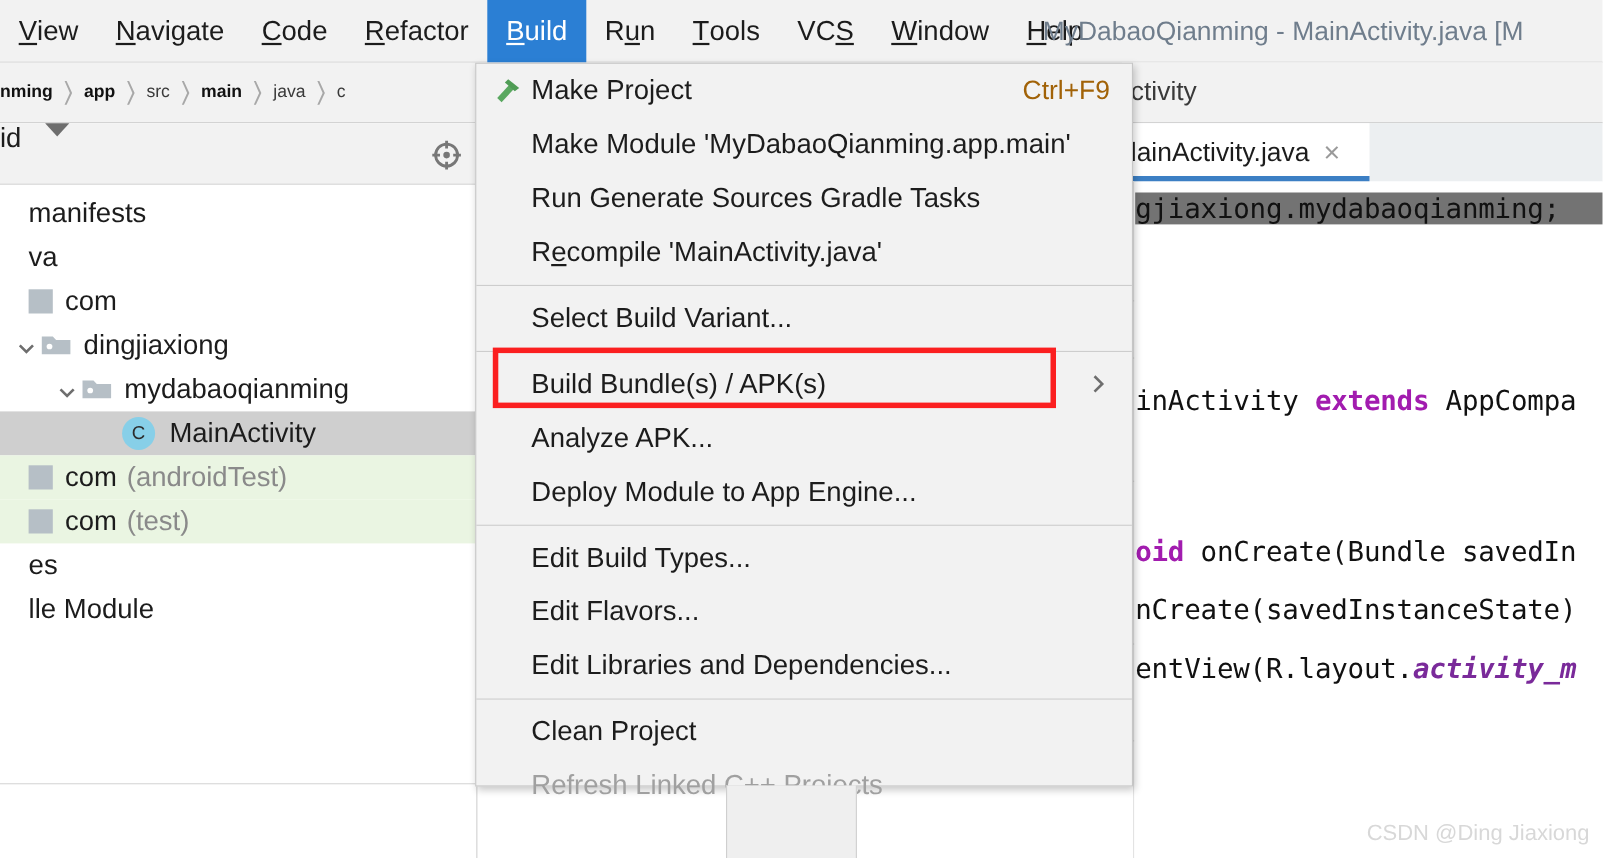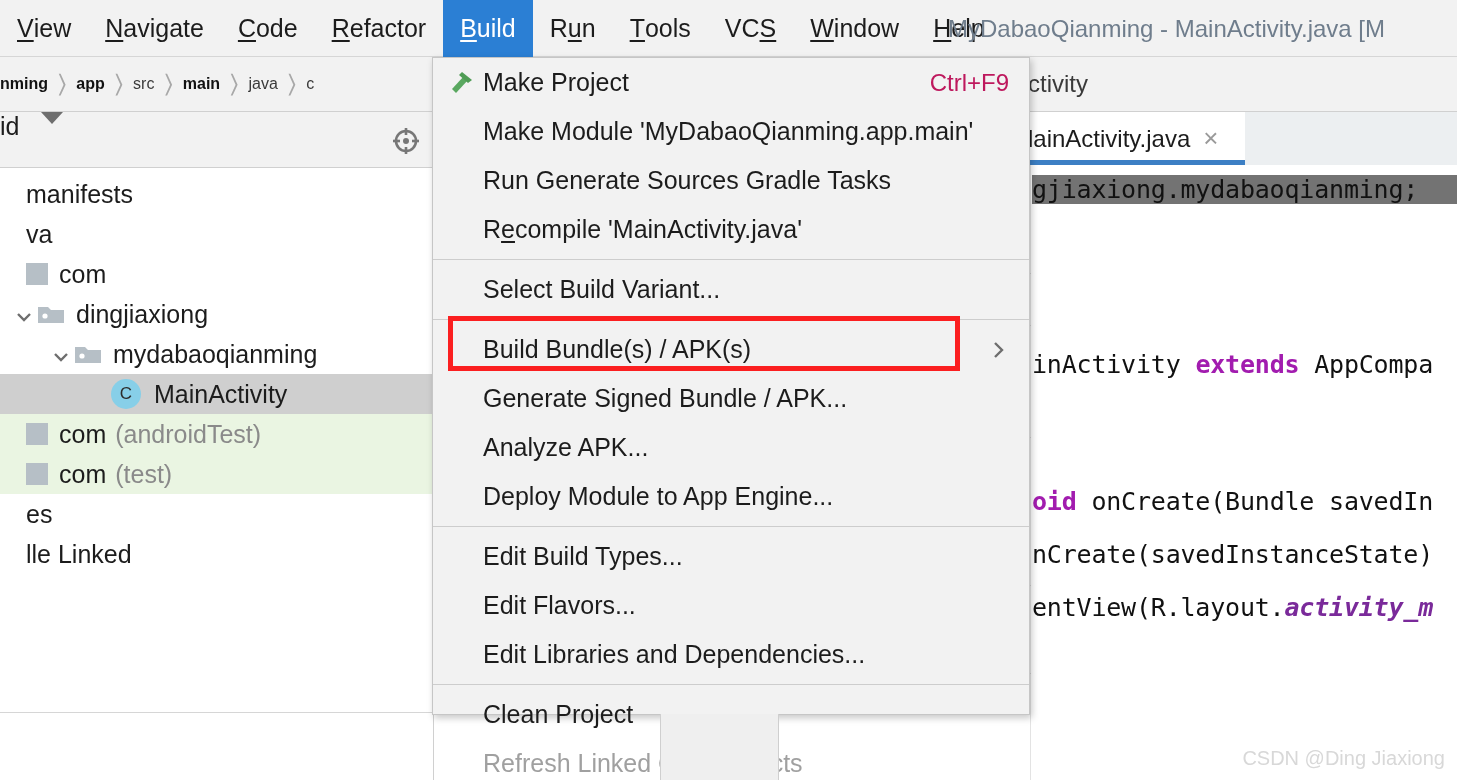--- a/index.html
+++ b/index.html
@@ -125,21 +125,21 @@
     background: #f2f2f2; border: 1px solid #c6c6c6;
     box-shadow: 2px 3px 7px rgba(0,0,0,0.22);
   }
   .mi {
     position: relative; height: 49px; display: flex; align-items: center;
     font-size: 25px; color: #1c1c1c; padding-left: 50px; white-space: nowrap;
   }
   .mi.disabled { color: #a0a0a0; }
   .mi .mn { text-decoration: underline; text-underline-offset: 3px; }
   .mi-shortcut {
-    position: absolute; right: 20px; font-size: 24px; color: #be185d;
+    position: absolute; right: 20px; font-size: 24px; color: #a16207;
   }
   .mi-arrow { position: absolute; right: 20px; top: 13px; }
   .mi-icon { position: absolute; left: 13px; top: 9px; width: 30px; height: 30px; }
   .mi-sep { height: 1px; background: #cdcdcd; margin: 5px 0; }
 
   .redbox {
     position: absolute; left: 448px; top: 316px; width: 512px; height: 55px;
     border: 5px solid #fb1f20; background: transparent; z-index: 40;
     pointer-events: none;
   }
@@ -264,21 +264,21 @@
           <span class="ico-square"></span>
           <span class="label">com</span>
           <span class="muted">(test)</span>
         </div>
         <div class="tree-row">
           <span class="twisty"></span>
           <span class="label">es</span>
         </div>
         <div class="tree-row">
           <span class="twisty"></span>
-          <span class="label">lle Linked</span>
+          <span class="label">lle Module</span>
         </div>
       </div>
   </div>
   <div class="panel-divider"></div>
   <div class="bottom-sep"></div>
 
   <div class="editor-area">
     <div class="editor-crumb">ctivity</div>
     <div class="tabs-strip">
       <div class="tab" id="editor-tab" style="width: 225px;">
@@ -328,23 +328,20 @@
         <span>Select Build Variant...</span>
       </div>
       <div class="mi-sep"></div>
       <div class="mi">
         <span>Build Bundle(s) / APK(s)</span>
         <span class="mi-arrow"><svg width="22" height="22" viewBox="0 0 22 22">
             <polyline points="8,4 15,11 8,18" fill="none" stroke="#6e6e6e" stroke-width="2.4"></polyline>
           </svg></span>
       </div>
       <div class="mi">
-        <span>Generate Signed Bundle / APK...</span>
-      </div>
-      <div class="mi">
         <span>Analyze APK...</span>
       </div>
       <div class="mi">
         <span>Deploy Module to App Engine...</span>
       </div>
       <div class="mi-sep"></div>
       <div class="mi">
         <span>Edit Build Types...</span>
       </div>
       <div class="mi">

